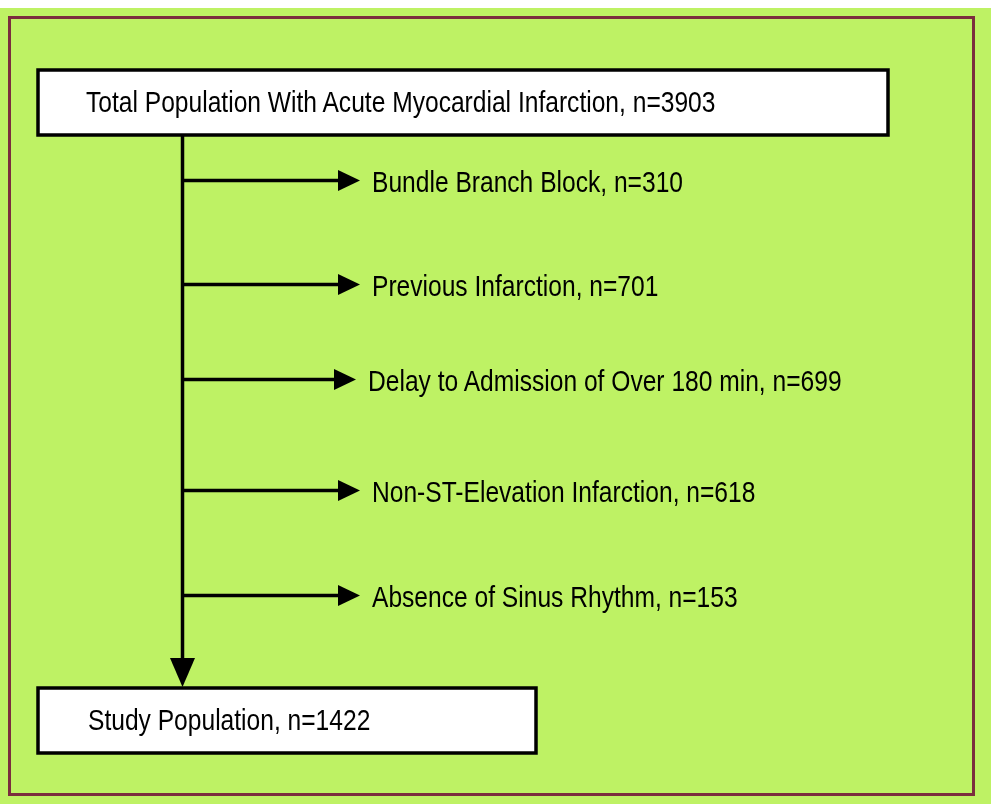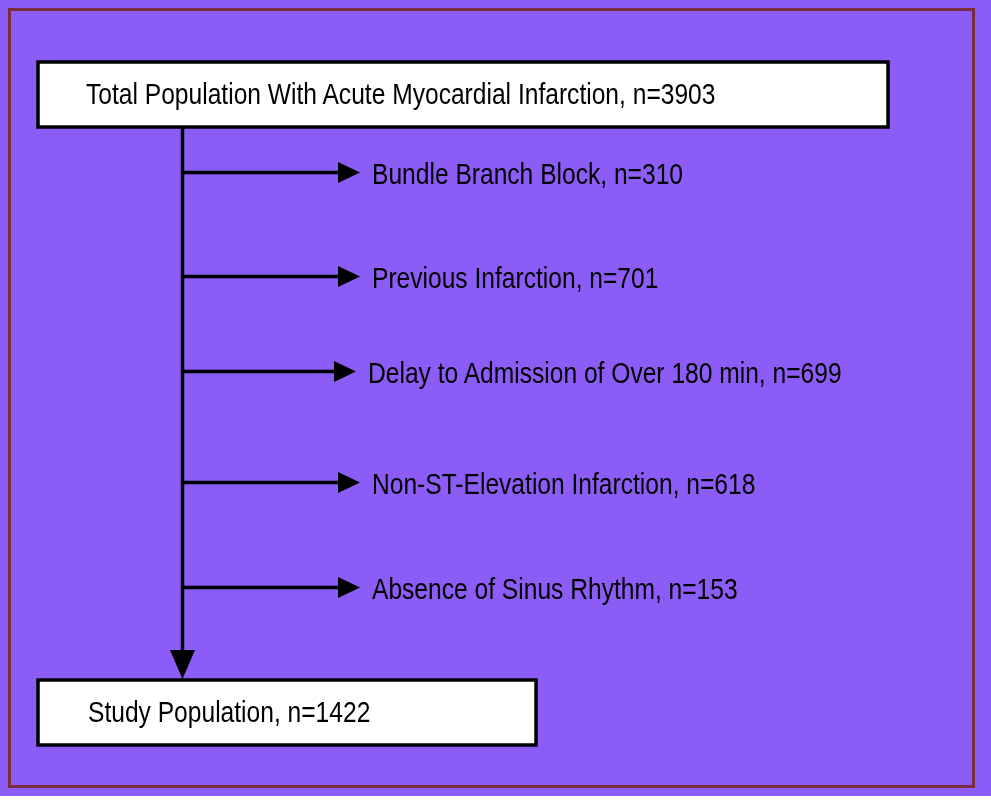--- a/index.html
+++ b/index.html
@@ -7,22 +7,23 @@
     padding: 0;
     background: #ffffff;
   }
   body {
     font-family: "Liberation Sans", "DejaVu Sans", sans-serif;
   }
   #figure {
     position: relative;
     width: 991px;
     height: 796px;
-    background: #8b5cf6;
+    background: #bef264;
     overflow: hidden;
+    margin-top: 8px;
   }
   
   #outer-frame {
     position: absolute;
     left: 8px;
     top: 8px;
     width: 967px;
     height: 780px;
     border: 3px solid #7B2D3E;
     box-sizing: border-box;

